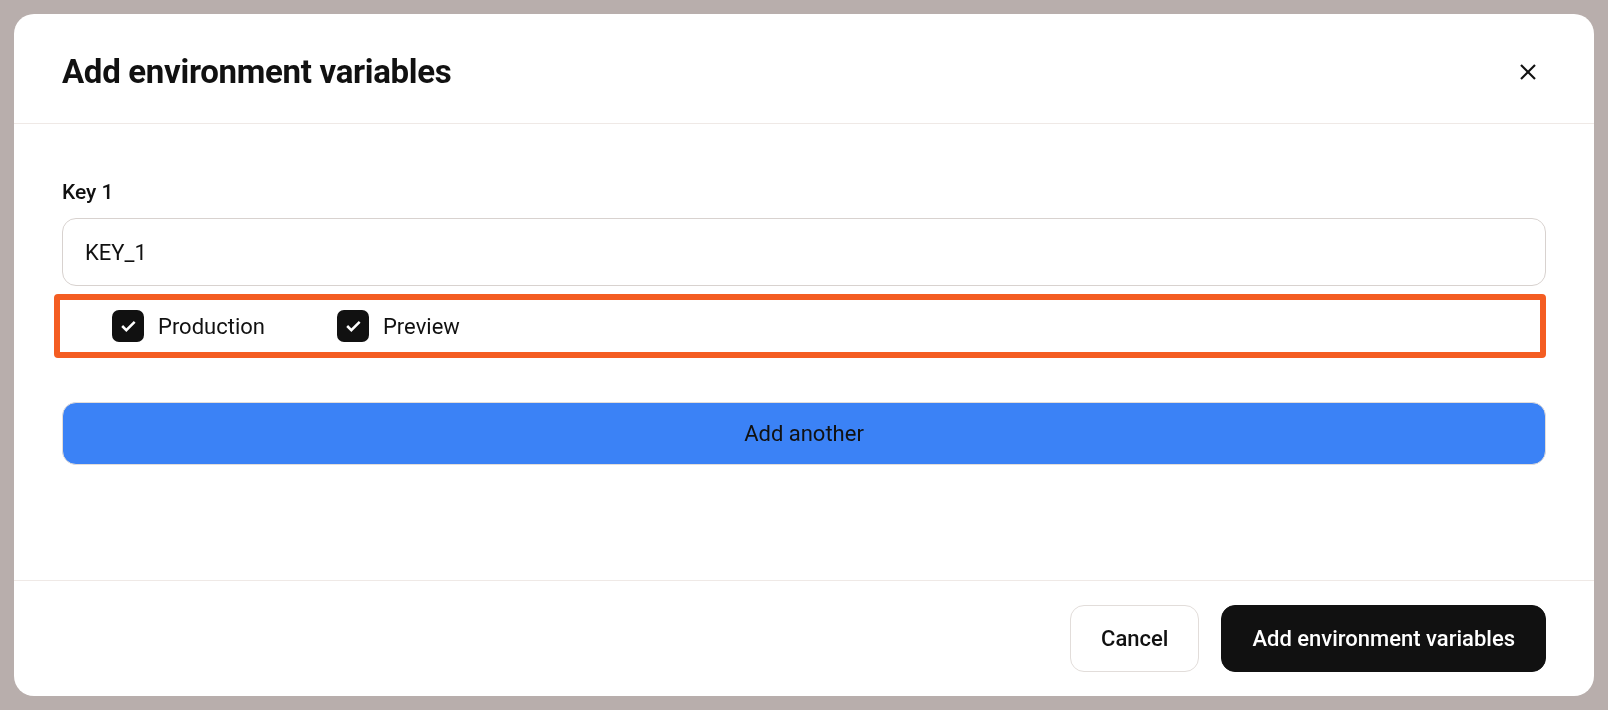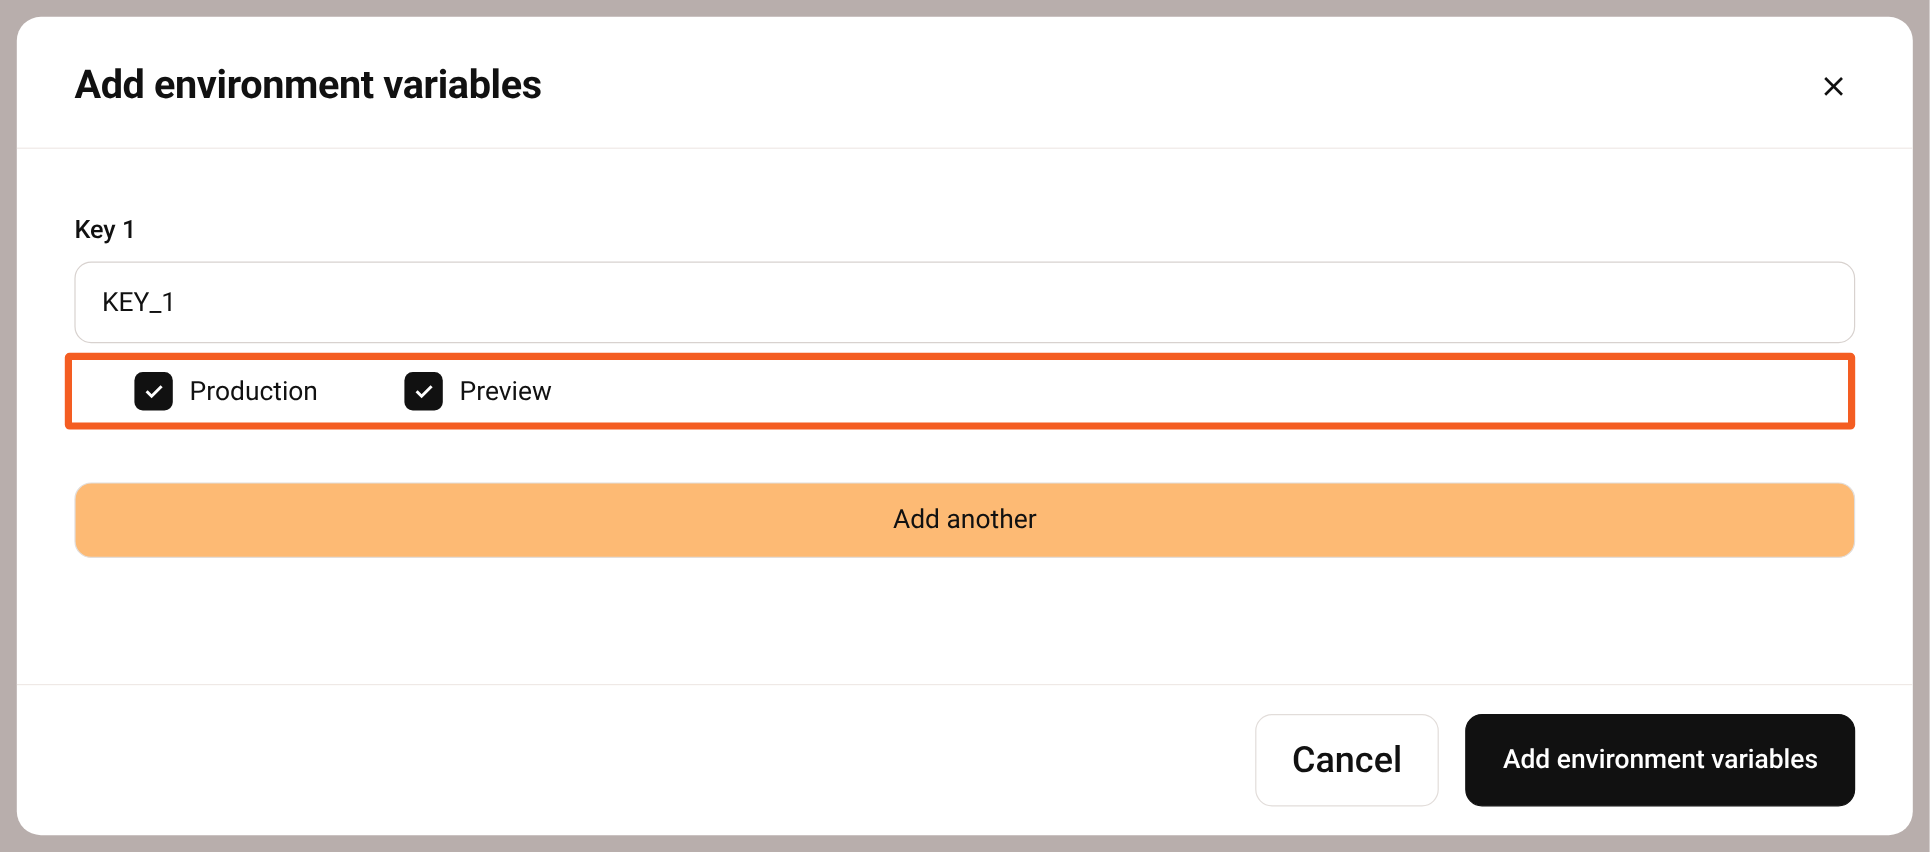--- a/index.html
+++ b/index.html
@@ -125,21 +125,21 @@
       stroke-width: 3;
       fill: none;
     }
     .checkbox-label {
       font-size: 22px;
       font-weight: 400;
       color: #111111;
     }
     .add-another-btn {
       margin-top: 44px;
-      background: #fdba74;
+      background: #3b82f6;
       border: 1px solid #e2ddda;
       border-radius: 14px;
       padding: 18px 30px;
       font-size: 22px;
       font-weight: 400;
       font-family: inherit;
       color: #111111;
       cursor: pointer;
     }
     .modal-footer {
@@ -147,21 +147,21 @@
       padding: 24px 48px;
       display: flex;
       justify-content: flex-end;
       gap: 22px;
     }
     .btn-secondary {
       background: #ffffff;
       border: 1px solid #e2ddda;
       border-radius: 14px;
       padding: 20px 30px;
-      font-size: 30px;
+      font-size: 22px;
       font-weight: 500;
       font-family: inherit;
       color: #111111;
       cursor: pointer;
     }
     .btn-primary {
       background: #111111;
       border: 1px solid #111111;
       border-radius: 14px;
       padding: 20px 30px;

